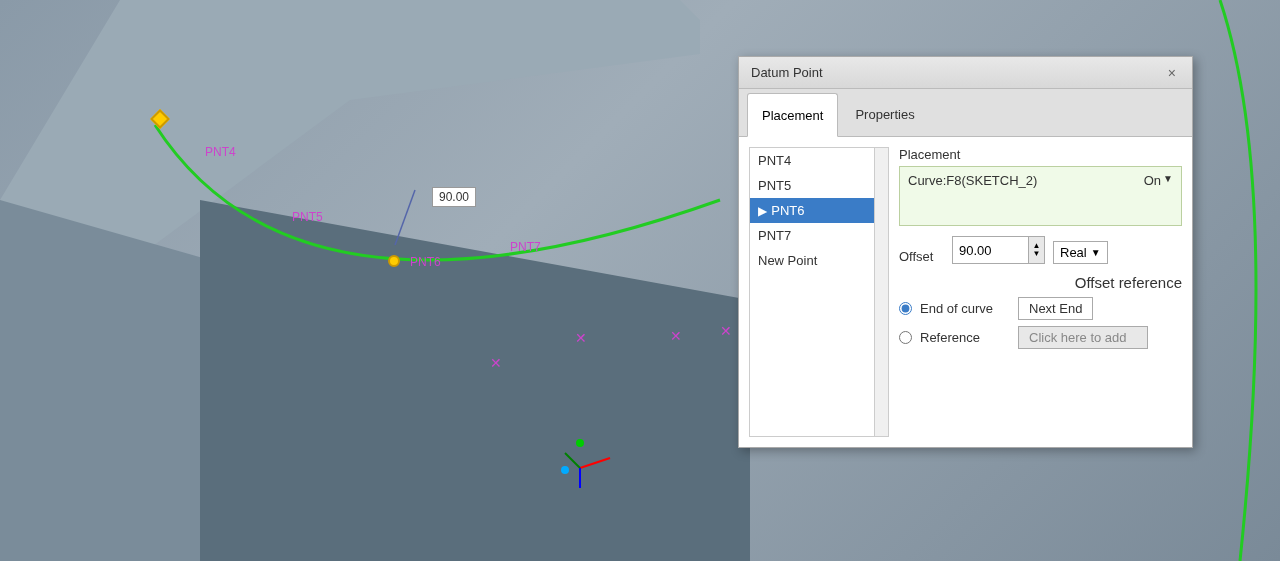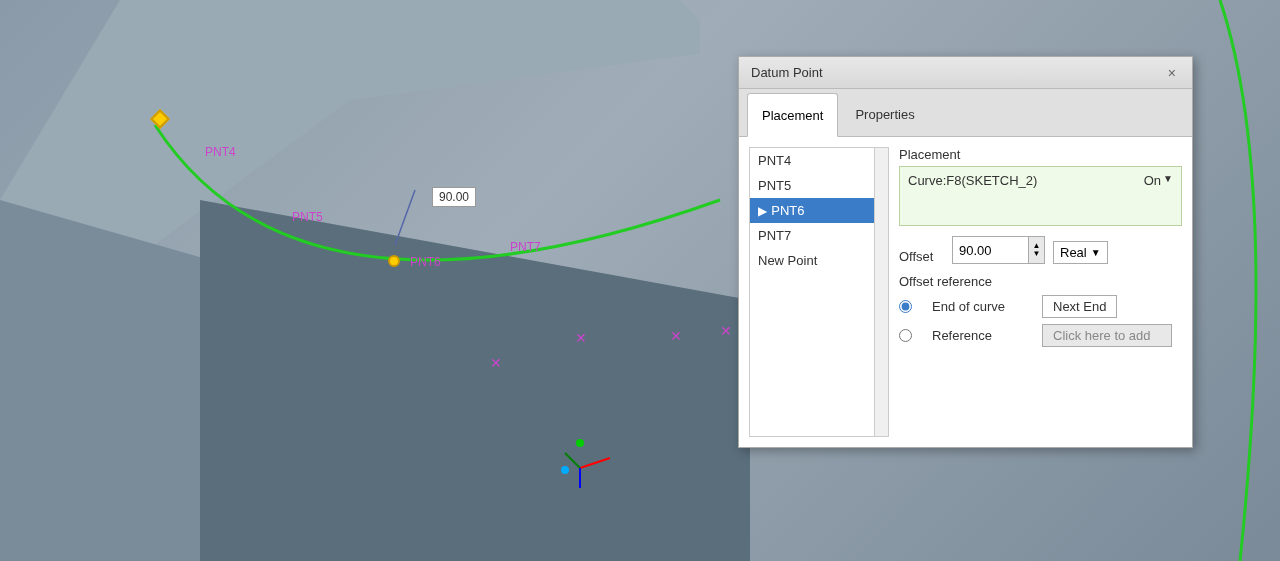--- a/index.html
+++ b/index.html
@@ -323,28 +323,29 @@
     }
 
     
     .offset-ref-section {
       display: flex;
       flex-direction: column;
       gap: 6px;
     }
 
     .offset-ref-label {
-      font-size: 13px;
-      color: #333;
+      font-size: 15px;
+      color: #333;
+      text-align: right;
     }
 
     .radio-row {
       display: flex;
       align-items: center;
-      gap: 20px;
+      gap: 8px;
     }
 
     .radio-row input[type="radio"] {
       margin: 0;
       cursor: pointer;
       accent-color: #3a7cc7;
     }
 
     .radio-text {
       font-size: 13px;

